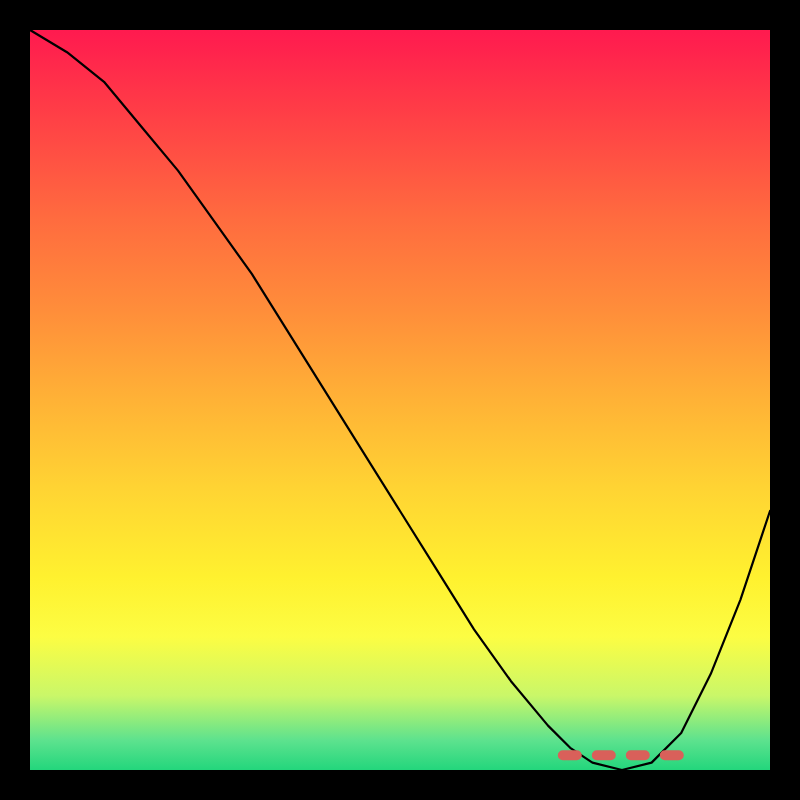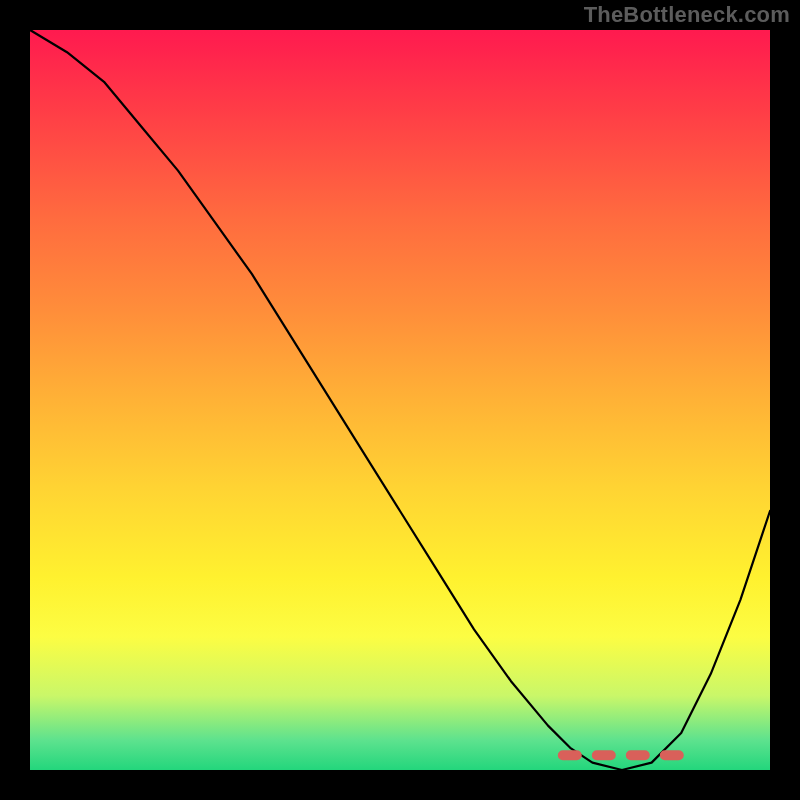--- a/index.html
+++ b/index.html
@@ -68,21 +68,20 @@
     stroke-width: 10;
     stroke-linecap: round;
     stroke-linejoin: round;
     stroke-dasharray: 14 20;
   }
 </style>
 </head>
 <body>
 
 <div class="wrap">
-  <div class="watermark">TheBottleneck.com</div>
 
   <div class="plot">
     <svg viewBox="0 0 740 740" preserveAspectRatio="none">
       <path id="curve-path" class="curve" d="M0.0 0.0 L37.0 22.2 L74.0 51.8 L111.0 96.2 L148.0 140.6 L185.0 192.4 L222.0 244.2 L259.0 303.4 L296.0 362.6 L333.0 421.8 L370.0 481.0 L407.0 540.2 L444.0 599.4 L481.0 651.2 L518.0 695.6 L540.2 717.8 L562.4 732.6 L592.0 740.0 L621.6 732.6 L651.2 703.0 L680.8 643.8 L710.4 569.8 L740.0 481.0"></path>
       <path id="optimal-path" class="optimal" d="M532.8 725.2 L651.2 725.2"></path>
     </svg>
   </div>
 </div>
 
 </body></html>

